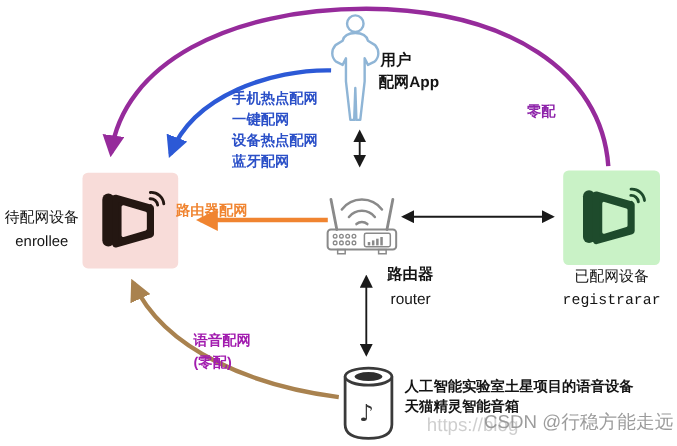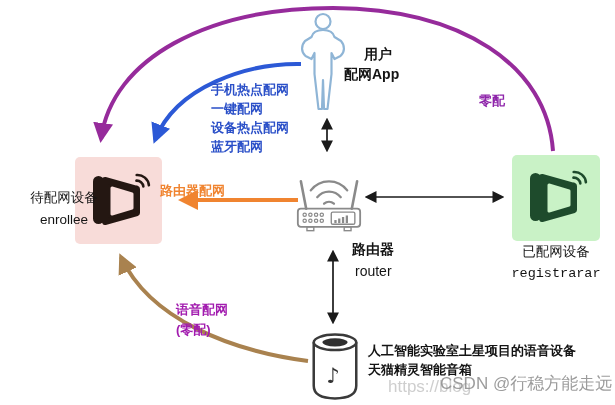--- a/index.html
+++ b/index.html
@@ -6,22 +6,22 @@
   #canvas{
     position:relative;width:615px;height:405px;background:#ffffff;
     overflow:hidden;font-family:"Liberation Sans","DejaVu Sans",sans-serif;
   }
   .abs{position:absolute;}
   .box{position:absolute;border-radius:5px;display:flex;align-items:center;justify-content:center;}
   #pink-box{left:75px;top:157px;width:87px;height:87px;background:#f8dcd9;}
   #green-box{left:512px;top:155px;width:88px;height:86px;background:#c9f2c6;}
   .lbl{position:absolute;color:#141414;line-height:20px;}
   #user-label{left:344px;top:44px;font-size:14px;font-weight:600;width:80px;}
-  #user-label .l1{margin-left:20px;}
-  #enrollee-label{left:0;top:187px;width:76px;font-size:13.5px;text-align:center;line-height:22px;padding-left:26px;}
+  #user-label .l1{margin-left:2px;}
+  #enrollee-label{left:0;top:187px;width:76px;font-size:13.5px;text-align:center;line-height:22px;}
   #registrar-label{left:509px;top:242px;width:94px;font-size:13.5px;text-align:center;line-height:21px;font-family:Liberation Mono, monospace;}
   #router-label{left:352px;top:238px;font-size:14px;font-weight:600;line-height:22px;}
   #router-label .l2{margin-left:3px;font-weight:500;}
   #speaker-label{left:368px;top:341px;font-size:13px;font-weight:700;line-height:19px;width:240px;}
   #blue-methods{left:211px;top:80px;font-size:13px;font-weight:700;color:#2b50c8;line-height:19px;}
   #router-config-label{left:160px;top:181px;width:145px;color:#f08430;font-size:13px;font-weight:700;line-height:20px;}
   #voice-config-label{left:176px;top:300px;width:72px;text-align:left;color:#a21caf;font-size:13px;font-weight:700;line-height:20px;}
   #zero-config-label{left:479px;top:91px;color:#8e24aa;font-size:13px;font-weight:700;}
   #wm-url{left:388px;top:377px;font-size:17px;color:rgba(190,190,190,0.75);}
   #wm-credit{left:440px;top:374px;font-size:17px;color:rgba(145,145,145,0.9);white-space:nowrap;}

